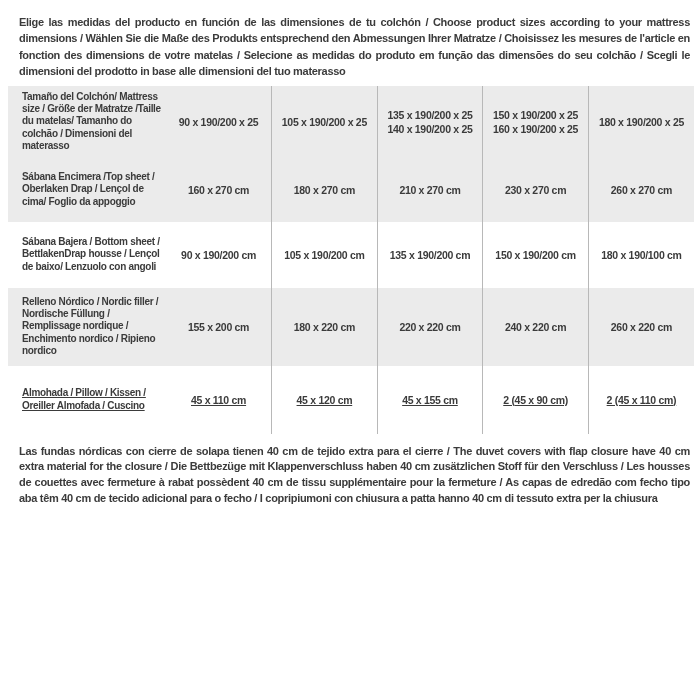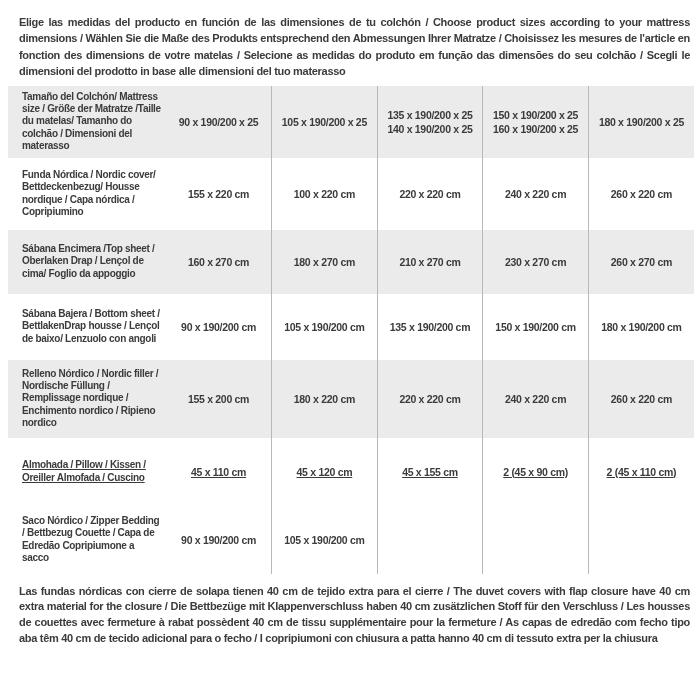--- a/index.html
+++ b/index.html
@@ -60,66 +60,50 @@
       <tr class="gray r1">
         <td class="label">Tamaño del Colchón/ Mattress size / Größe der Matratze /Taille du matelas/ Tamanho do colchão / Dimensioni del materasso</td>
         <td class="val vfirst">90 x 190/200 x 25</td>
         <td class="val">105 x 190/200 x 25</td>
         <td class="val">135 x 190/200 x 25
 140 x 190/200 x 25</td>
         <td class="val">150 x 190/200 x 25
 160 x 190/200 x 25</td>
         <td class="val">180 x 190/200 x 25</td>
       </tr>
-      <tr class="white r2">
-        <td class="label">Funda Nórdica /  Nordic cover/ Bettdeckenbezug/ Housse nordique / Capa nórdica / Copripiumino</td>
-        <td class="val vfirst">155 x 220 cm</td>
-        <td class="val">100 x 220 cm</td>
-        <td class="val">220 x 220 cm</td>
-        <td class="val">240 x 220 cm</td>
-        <td class="val">260 x 220 cm</td>
-      </tr>
       <tr class="gray r3">
         <td class="label">Sábana Encimera /Top sheet / Oberlaken Drap / Lençol de cima/ Foglio da appoggio</td>
         <td class="val vfirst">160 x 270 cm</td>
         <td class="val">180 x 270 cm</td>
         <td class="val">210 x 270 cm</td>
         <td class="val">230 x 270 cm</td>
         <td class="val">260 x 270 cm</td>
       </tr>
       <tr class="white r4">
         <td class="label">Sábana Bajera / Bottom sheet / BettlakenDrap housse / Lençol de baixo/ Lenzuolo con angoli</td>
         <td class="val vfirst">90 x 190/200 cm</td>
         <td class="val">105 x 190/200 cm</td>
         <td class="val">135 x 190/200 cm</td>
         <td class="val">150 x 190/200 cm</td>
-        <td class="val">180 x 190/200 cm</td>
+        <td class="val">180 x 190/100 cm</td>
       </tr>
       <tr class="gray r5">
         <td class="label">Relleno Nórdico / Nordic filler / Nordische Füllung / Remplissage nordique / Enchimento nordico / Ripieno nordico</td>
         <td class="val vfirst">155 x 200 cm</td>
         <td class="val">180 x 220 cm</td>
         <td class="val">220 x 220 cm</td>
         <td class="val">240 x 220 cm</td>
         <td class="val">260 x 220 cm</td>
       </tr>
       <tr class="white r6">
         <td class="label">Almohada  / Pillow / Kissen / Oreiller Almofada / Cuscino</td>
         <td class="val vfirst">45 x 110 cm</td>
         <td class="val">45 x 120 cm</td>
         <td class="val">45 x 155 cm</td>
         <td class="val">2 (45 x 90 cm)</td>
         <td class="val">2 (45 x 110 cm)</td>
       </tr>
-      <tr class="white r8">
-        <td class="label">Saco Nórdico / Zipper Bedding / Bettbezug Couette  / Capa de Edredão Copripiumone a sacco</td>
-        <td class="val vfirst">90 x 190/200 cm</td>
-        <td class="val">105 x 190/200 cm</td>
-        <td class="val"></td>
-        <td class="val"></td>
-        <td class="val"></td>
-      </tr>
     </tbody>
   </table>
 
   <p class="footnote">Las fundas nórdicas con cierre de solapa tienen 40 cm de tejido extra para el cierre  / The duvet covers with flap closure have 40 cm extra material for the closure / Die Bettbezüge mit Klappenverschluss haben 40 cm zusätzlichen Stoff für den Verschluss / Les housses de couettes avec fermeture à rabat possèdent 40 cm de tissu supplémentaire pour la fermeture / As capas de edredão com fecho tipo aba têm 40 cm de tecido adicional para o fecho / I copripiumoni con chiusura a patta hanno 40 cm di tessuto extra per la chiusura</p>
 
 </div>
 
 </body></html>

